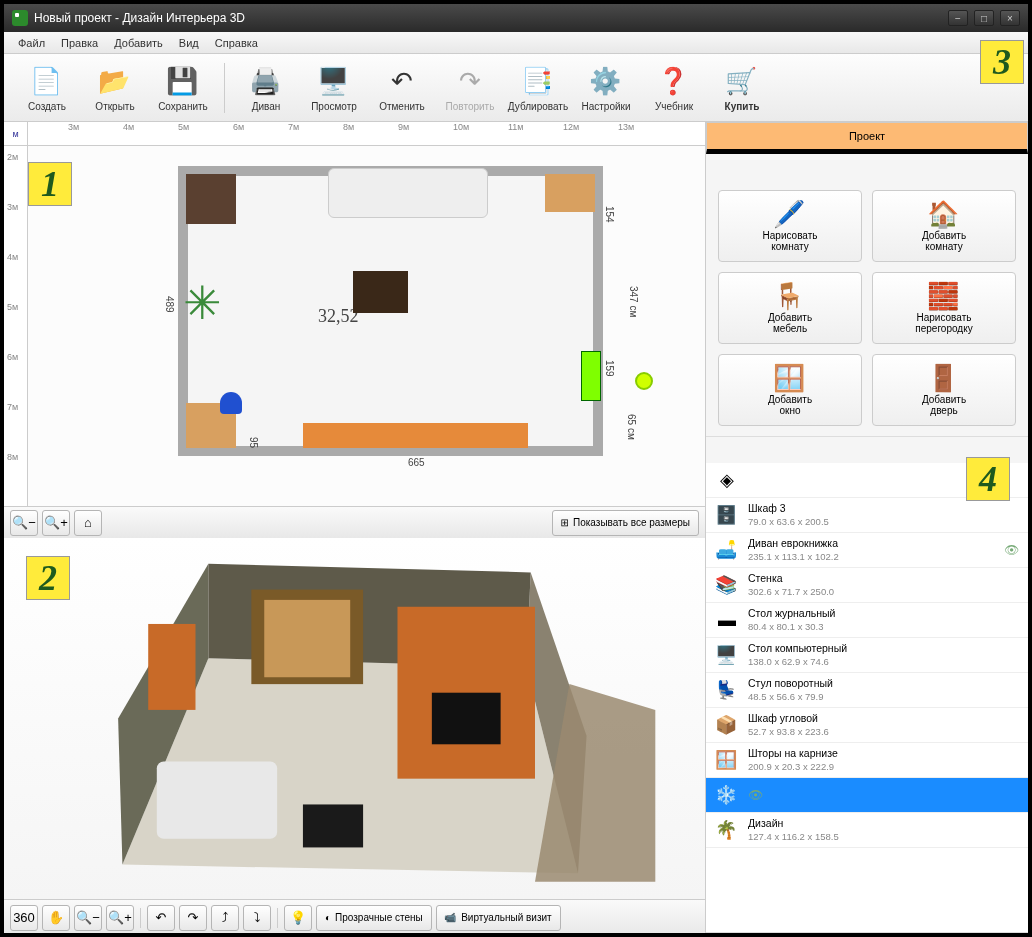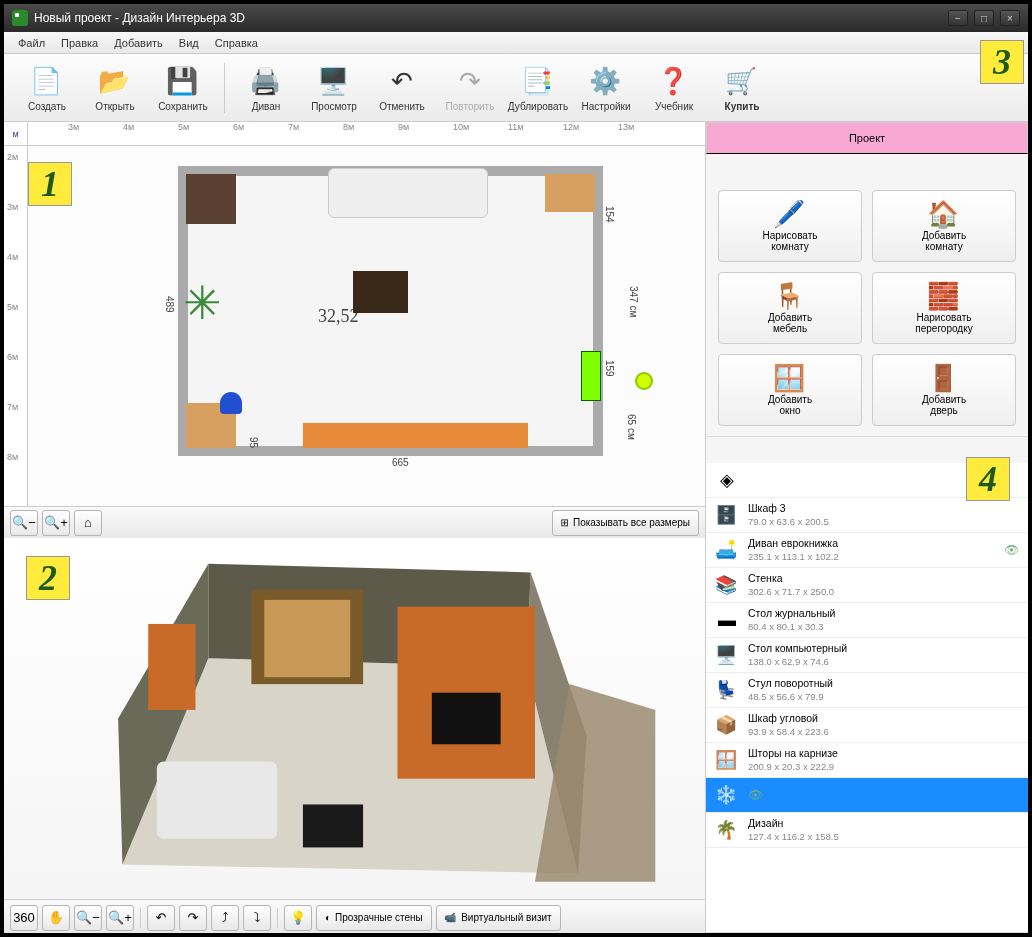--- a/index.html
+++ b/index.html
@@ -29,21 +29,21 @@
 .canvas-2d { flex: 1; background: #fcfcfc; position: relative; overflow:hidden;}
 .room-outline { position: absolute; left: 150px; top: 20px; width: 425px; height: 290px; border: 10px solid #aaa; background:#f5f5f5;}
 .tb-row-2d { height: 32px; background: linear-gradient(#fafafa,#e8e8e8); border-top:1px solid #ccc; display: flex; align-items: center; padding: 0 6px; gap: 4px;}
 .small-btn { width: 28px; height: 26px; border: 1px solid #b5b5b5; border-radius: 3px; background: linear-gradient(#fff,#e8e8e8); display:flex;align-items:center;justify-content:center;font-size:13px;cursor:pointer;}
 .text-btn { height: 26px; border: 1px solid #b5b5b5; border-radius: 3px; background: linear-gradient(#fff,#e8e8e8); display:flex;align-items:center;padding:0 8px;font-size:10px;cursor:pointer;gap:4px;}
 .canvas-3d-area { flex: 1; background: #fff; position: relative; overflow:hidden;}
 .canvas-3d { width:100%; height:calc(100% - 34px); background:linear-gradient(#fff,#f5f5f5); position:relative;}
 .tb-row-3d { height: 36px; background: linear-gradient(#fafafa,#e8e8e8); border-top:1px solid #ccc; display: flex; align-items: center; padding: 0 6px; gap: 4px;}
 .tabs { height: 32px; display: flex; background:#e8e8e8; }
 .tab { flex: 1; display: flex; align-items: center; justify-content: center; font-size: 11px; border:1px solid #ccc; cursor:pointer;}
-.tab.active { background:#f9a8d4; border-bottom:1px solid #000000;}
+.tab.active { background:#fdba74; border-bottom:5px solid #000000;}
 .panel-section { background:#f5f5f5; border-bottom:1px solid #ddd; }
 .panel-header { height:26px; padding:0 10px; display:flex;align-items:center;font-size:11px;color:#bbb;}
 .action-grid { display: grid; grid-template-columns: 1fr 1fr; gap: 10px; padding: 10px 12px; }
 .action-card { height: 72px; border: 1px solid #ccc; border-radius: 4px; background: linear-gradient(#fff,#efefef); display: flex; flex-direction: column; align-items: center; justify-content: center; font-size: 10px; text-align:center; cursor:pointer; gap:3px;}
 .action-card .ico { font-size:26px; line-height:1;}
 .obj-list { flex:1; overflow-y:auto; background:#fff; }
 .obj-item { display: flex; align-items: center; padding: 4px 8px; border-bottom: 1px solid #eee; gap: 8px; font-size: 10.5px;cursor:pointer;}
 .obj-item.selected { background: #1a8cff; color: #fff; }
 .obj-icon { width: 26px; height: 26px; display:flex;align-items:center;justify-content:center;font-size:18px;}
 .obj-text { flex:1; line-height:1.3;}
@@ -171,21 +171,21 @@
             <div class="furn" style="left:-2px;bottom:-2px;width:50px;height:45px;"></div>
             <div style="position:absolute;left:32px;bottom:32px;width:22px;height:22px;background:#2050d0;border-radius:50% 50% 4px 4px;"></div>
             <div style="position:absolute;left:-5px;top:100px;width:60px;height:60px;color:#3a8a3a;font-size:46px;">✳</div>
             <div style="position:absolute;left:140px;top:-8px;width:160px;height:50px;background:#eee;border:1px solid #ccc;border-radius:6px;"></div>
             <div style="position:absolute;right:-8px;top:175px;width:20px;height:50px;background:#7fff00;border:1px solid #060;"></div>
             <div style="position:absolute;right:-60px;top:196px;width:18px;height:18px;background:#cfff00;border:2px solid #8c0;border-radius:50%;"></div>
             <span class="dim-label" style="right:-46px;top:110px;writing-mode:vertical-rl;">347 см</span>
             <span class="dim-label" style="right:-22px;top:30px;writing-mode:vertical-rl;">154</span>
             <span class="dim-label" style="left:-24px;top:120px;writing-mode:vertical-rl;">489</span>
             <span class="dim-label" style="left:60px;bottom:-2px;writing-mode:vertical-rl;">95</span>
-            <span class="dim-label" style="left:204px;bottom:-22px;">665</span>
+            <span class="dim-label" style="left:220px;bottom:-22px;">665</span>
             <span class="dim-label" style="right:-22px;top:184px;writing-mode:vertical-rl;">159</span>
             <span class="dim-label" style="right:-44px;bottom:6px;writing-mode:vertical-rl;">65 см</span>
           </div>
         </div>
       </div>
 
       <div class="tb-row-2d">
         <div class="small-btn">🔍−</div>
         <div class="small-btn">🔍+</div>
         <div class="small-btn">⌂</div>
@@ -328,21 +328,21 @@
               <div class="obj-text">
                 <div class="obj-name">Стул поворотный</div>
                 <div class="obj-dims">48.5 x 56.6 x 79.9</div>
               </div>
               <div class="eye"></div>
             </div>
             <div class="obj-item">
               <div class="obj-icon">📦</div>
               <div class="obj-text">
                 <div class="obj-name">Шкаф угловой</div>
-                <div class="obj-dims">93.9 x 58.4 x 223.6</div>
+                <div class="obj-dims">52.7 x 93.8 x 223.6</div>
               </div>
               <div class="eye"></div>
             </div>
             <div class="obj-item">
               <div class="obj-icon">🪟</div>
               <div class="obj-text">
                 <div class="obj-name">Шторы на карнизе</div>
                 <div class="obj-dims">200.9 x 20.3 x 222.9</div>
               </div>
               <div class="eye"></div>

